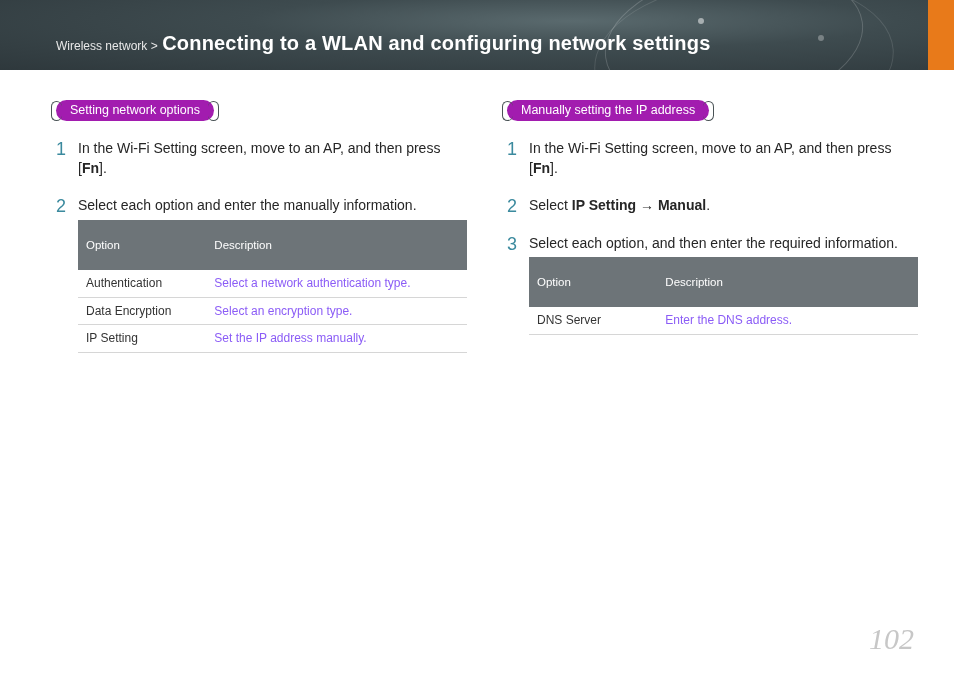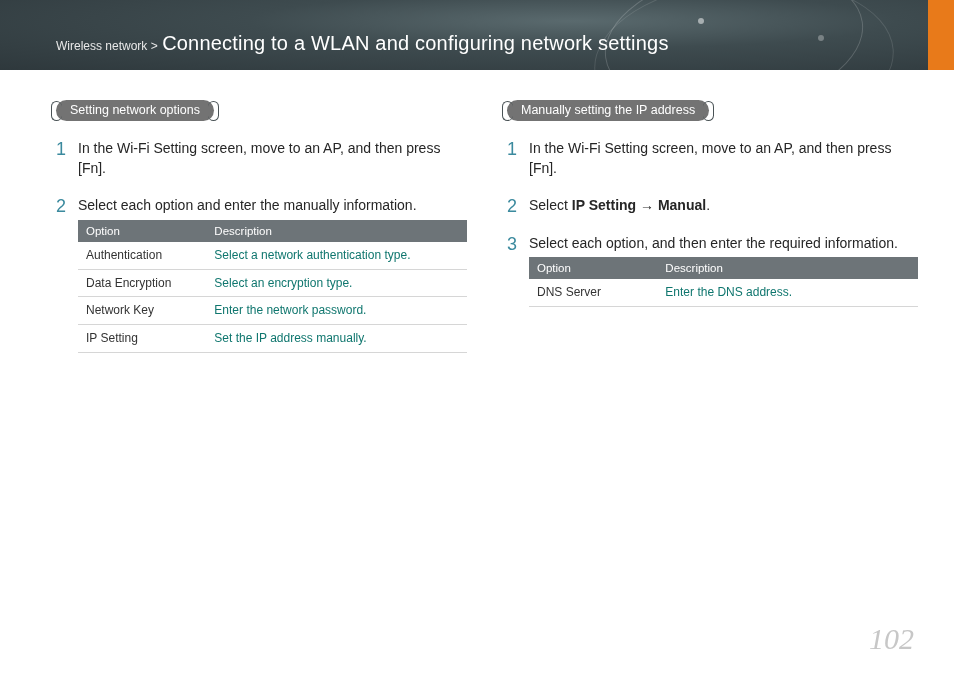--- a/index.html
+++ b/index.html
@@ -32,30 +32,30 @@
     border: 1px solid rgba(255,255,255,0.18);
     border-radius: 50%;
     transform: rotate(-8deg);
     pointer-events: none;
   }
   .header .swirl.s2 { right: 60px; top:-20px; width:300px; height:160px; transform:rotate(-4deg); border-color:rgba(255,255,255,0.12);}
   .header .dot { position:absolute; width:6px; height:6px; background:#fff; border-radius:50%; opacity:.5;}
   .header .d1 { right:250px; top:18px;}
   .header .d2 { right:130px; top:35px; opacity:.3;}
   .breadcrumb-pre { font-size: 12px; font-weight: normal; color:#e8e8e8; }
-  .breadcrumb-title { font-size: 20px; font-weight: 400; letter-spacing: .2px; }
+  .breadcrumb-title { font-size: 20px; font-weight: 700; letter-spacing: .2px; }
   .content {
     display: flex;
     padding: 30px 36px 0 56px;
     gap: 40px;
   }
   .col { flex: 1; min-width: 0; }
   .pill {
     display: inline-block;
-    background: #737373;
+    background: #a21caf;
     color: #fff;
     font-size: 12.5px;
     padding: 3px 14px 4px;
     border-radius: 999px;
     position: relative;
     margin-bottom: 18px;
   }
   .pill::before, .pill::after {
     content: "";
     position: absolute;
@@ -80,41 +80,41 @@
     content: counter(step);
     position: absolute;
     left: 0; top: -2px;
     font-family: "Arial Narrow", Arial, sans-serif;
     font-stretch: condensed;
     font-size: 18px;
     font-weight: 400;
     color: #3b8a9e;
   }
   .fn {
-    font-weight: normal;
+    font-weight: bold;
     font-family: Arial, sans-serif;
   }
   table.opt {
     width: 100%;
     border-collapse: collapse;
     font-size: 12px;
     margin-top: 4px;
   }
   table.opt th {
     background: #6d7478;
     color: #fff;
     font-weight: normal;
     text-align: left;
-    padding: 3px 8px;
+    padding: 17px 8px;
     font-size: 11.5px;
   }
   table.opt td {
     padding: 5px 8px;
     border-bottom: 1px solid #d6d6d6;
-    color: #0f766e;
+    color: #8b5cf6;
   }
   table.opt td:first-child { color:#333; width: 33%; }
   table.opt tr:first-child th:first-child { width:33%; }
   .bold { font-weight: bold; color:#262626; }
   .pagenum {
     position: absolute;
     right: 40px;
     bottom: 20px;
     font-family: Georgia, "Times New Roman", serif;
     font-style: italic;
@@ -153,24 +153,20 @@
           </tr>
           <tr>
                 <td>Authentication</td>
                 <td>Select a network authentication type.</td>
               </tr>
           <tr>
                 <td>Data Encryption</td>
                 <td>Select an encryption type.</td>
               </tr>
           <tr>
-                <td>Network Key</td>
-                <td>Enter the network password.</td>
-              </tr>
-          <tr>
                 <td>IP Setting</td>
                 <td>Set the IP address manually.</td>
               </tr>
         </tbody>
           </table>
       </li>
     </ol>
   </div>
 
   <div class="col">

